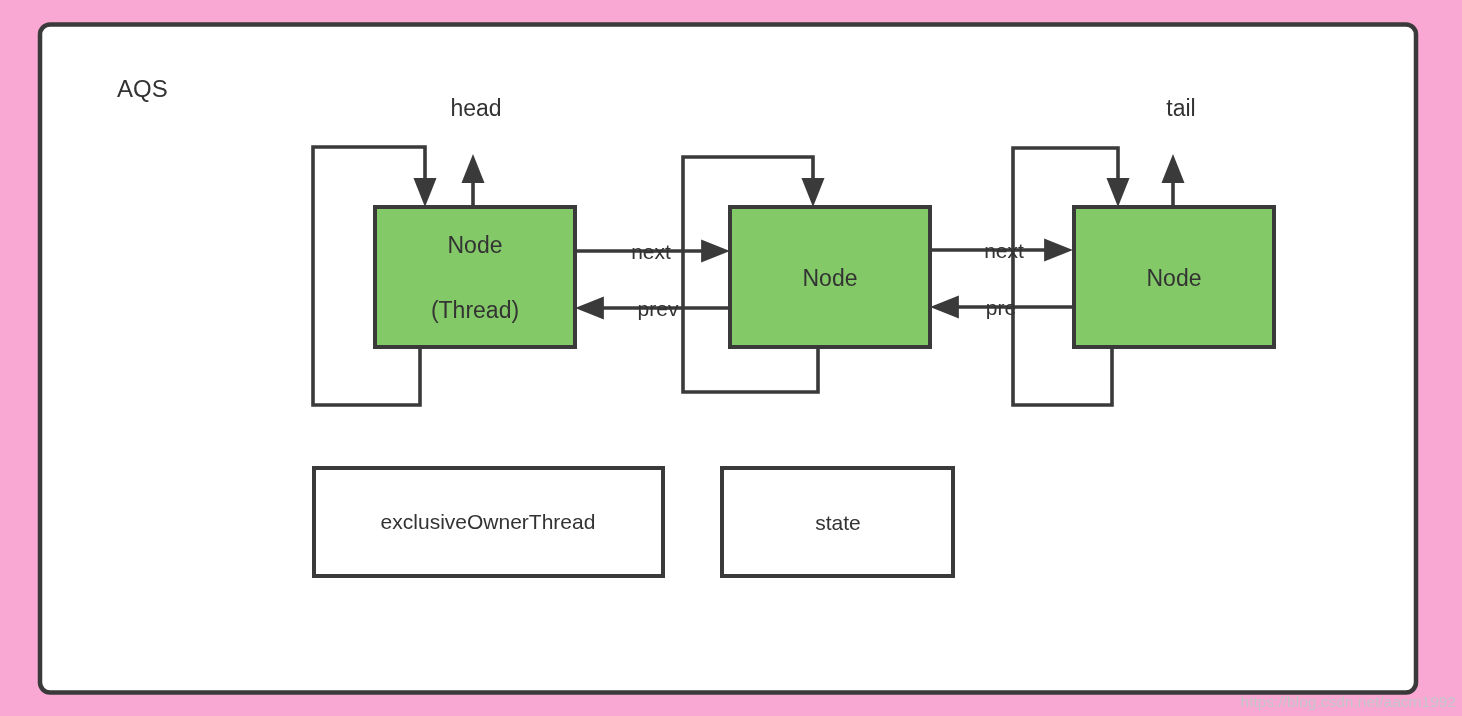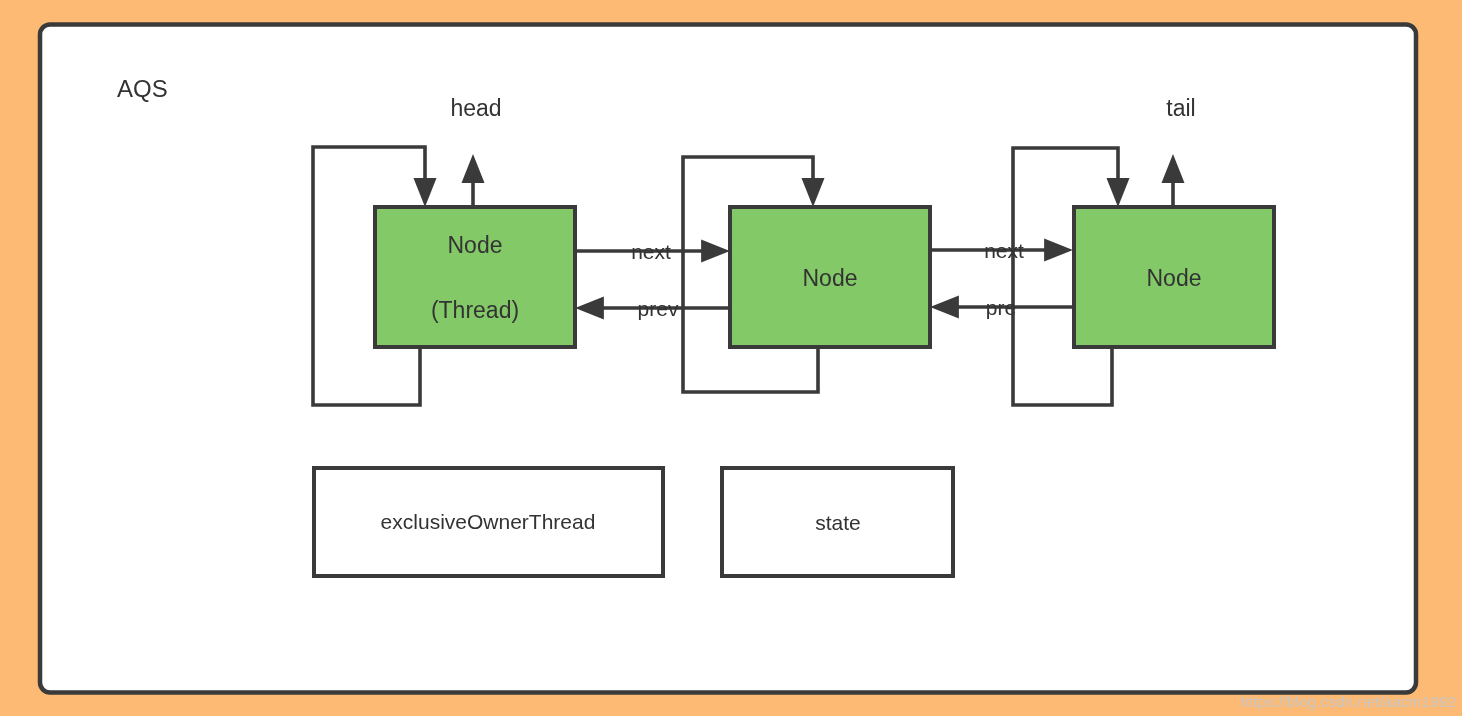--- a/index.html
+++ b/index.html
@@ -1,20 +1,20 @@
 <!DOCTYPE html>
 <html><head>
 <meta charset="utf-8">
 <style>
   html, body { margin: 0; padding: 0; }
   .stage {
     position: relative;
     width: 1462px;
     height: 716px;
-    background: #fdba74;
+    background: #f9a8d4;
     overflow: hidden;
     font-family: "Liberation Sans", sans-serif;
   }
   svg { display: block; }
   svg text {
     fill: #333333;
     font-family: "Liberation Sans", sans-serif;
   }
   .node-label   { font-size: 23px; }
   .edge-label   { font-size: 21px; }

